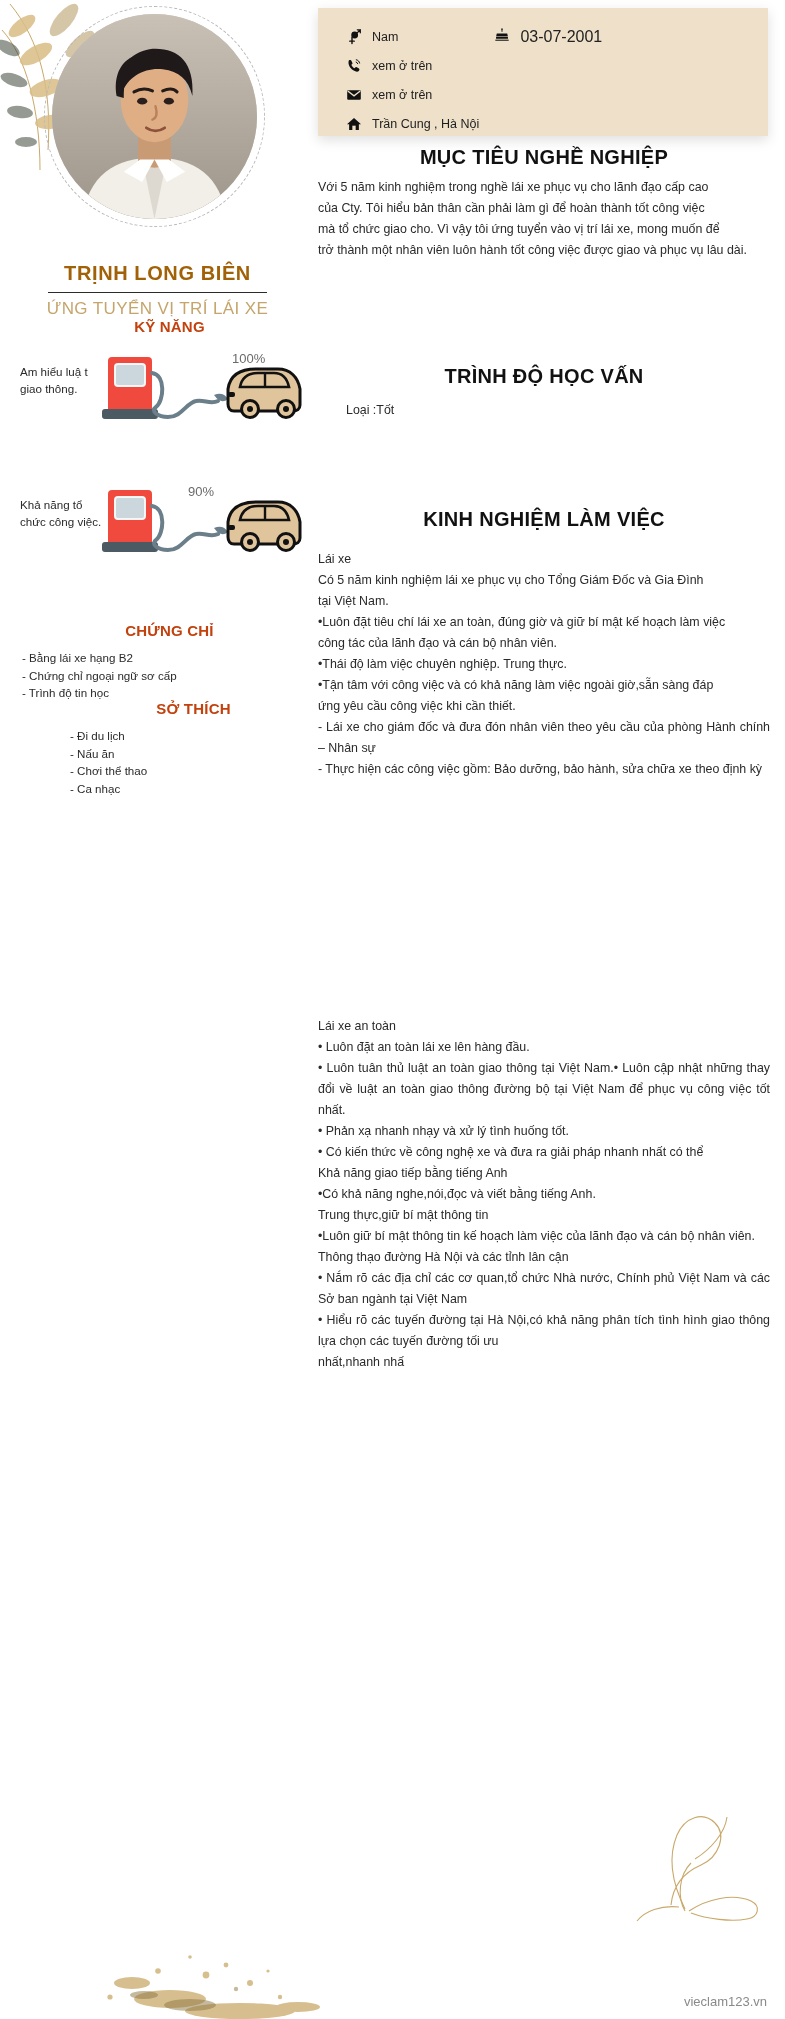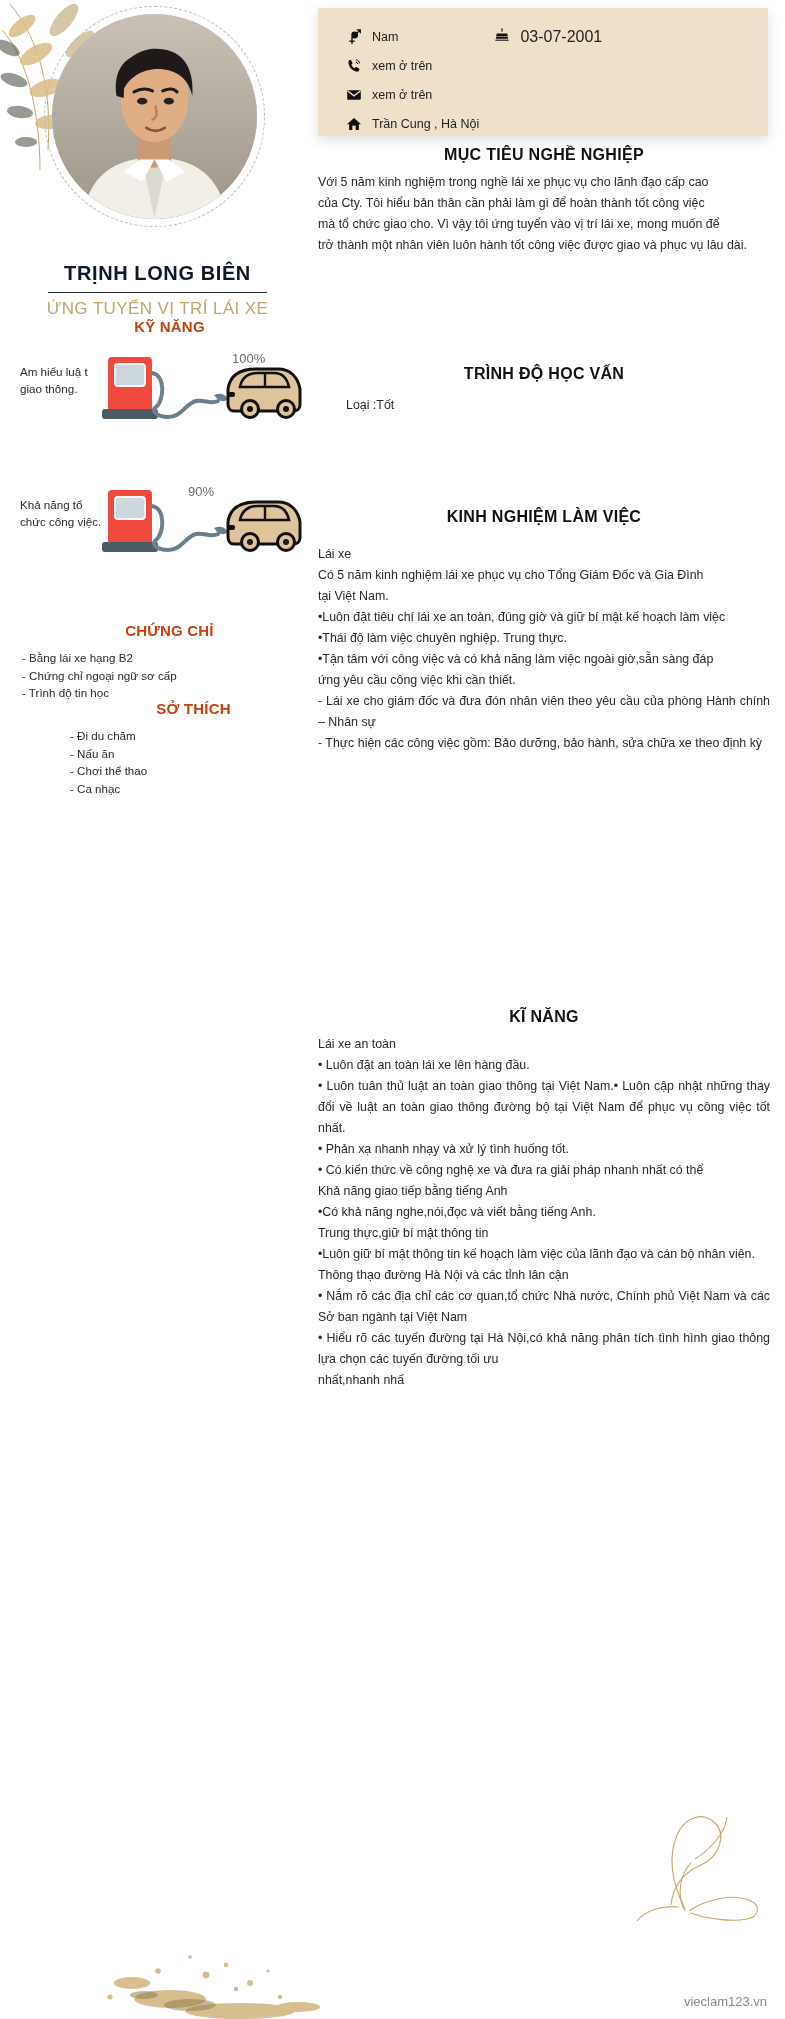--- a/index.html
+++ b/index.html
@@ -18,42 +18,42 @@
   .butterfly-deco { position:absolute; right:20px; bottom:90px; width:150px; height:140px; pointer-events:none; }
 
   
   .photo-wrap { position:absolute; left:52px; top:14px; width:205px; height:205px; }
   .photo-ring { position:absolute; inset:-8px; border:1.5px dashed #b9b9b9; border-radius:50%; }
   .photo { position:absolute; inset:0; border-radius:50%; overflow:hidden; background:#cfc6bb; }
   .photo svg { display:block; width:100%; height:100%; }
 
   
   .name-block { position:absolute; left:20px; top:262px; width:275px; text-align:center; }
-  .cv-name { font-size:20px; font-weight:bold; letter-spacing:.6px; color:#0f172a; }
+  .cv-name { font-size:20px; font-weight:bold; letter-spacing:.6px; color:#a16207; }
   .name-rule { height:1px; background:#2b2b2b; margin:7px 28px 6px 28px; }
   .cv-role { font-size:17px; color:#c5a56c; letter-spacing:.4px; }
 
   
   .contact-card {
     position:absolute; left:318px; top:8px; width:450px; height:128px;
     background:#eee0c9; border-radius:0;
     box-shadow:0 4px 12px rgba(0,0,0,.13);
     padding:14px 0 0 0;
   }
   .contact-row { display:flex; align-items:center; height:29px; padding-left:28px; }
   .contact-row .ci { width:26px; display:flex; align-items:center; justify-content:flex-start; color:#111; }
   .contact-row .ctext { font-size:12.5px; color:#1d1d1d; }
   .contact-grid { display:flex; }
   .contact-grid .col2 { margin-left:96px; display:flex; align-items:center; }
   .contact-grid .col2 .ci { width:26px; }
 
   
   .right-col { position:absolute; left:318px; top:0; width:452px; }
   .sec-head {
-    text-align:center; font-size:16px; font-weight:bold; letter-spacing:.3px;
+    text-align:center; font-size:20px; font-weight:bold; letter-spacing:.3px;
     color:#111; margin:0 0 8px 0;
   }
   .body-text { font-size:12.4px; line-height:21px; color:#2a2a2a; text-align:justify; }
   .body-text.left { text-align:left; }
 
   
   .left-col { position:absolute; left:0; top:0; width:305px; }
   .lsec-head { text-align:center; font-size:15px; font-weight:bold; color:#c2410c; letter-spacing:.2px; }
   .lsec-head.indent { padding-left:34px; }
   .llist { font-size:11.6px; line-height:17.5px; color:#2a2a2a; padding-left:22px; }
@@ -207,29 +207,29 @@
     <div class="sec-head">TRÌNH ĐỘ HỌC VẤN</div>
     <div class="body-text left" style="padding-left:28px;margin-top:12px;">Loại :Tốt</div>
   </div>
 
   <div class="right-col" style="top:508px;">
     <div class="sec-head">KINH NGHIỆM LÀM VIỆC</div>
     <div class="body-text" style="margin-top:18px;">Lái xe</div>
     <div class="body-text">Có 5 năm kinh nghiệm lái xe phục vụ cho Tổng Giám Đốc và Gia Đình</div>
     <div class="body-text left">tại Việt Nam.</div>
     <div class="body-text">•Luôn đặt tiêu chí lái xe an toàn, đúng giờ và giữ bí mật kế hoạch làm việc</div>
+    <div class="body-text left">công tác của lãnh đạo và cán bộ nhân viên.</div>
     <div class="body-text left">•Thái độ làm việc chuyên nghiệp. Trung thực.</div>
     <div class="body-text">•Tận tâm với công việc và có khả năng làm việc ngoài giờ,sẵn sàng đáp</div>
     <div class="body-text left">ứng yêu cầu công việc khi cần thiết.</div>
     <div class="body-text">- Lái xe cho giám đốc và đưa đón nhân viên theo yêu cầu của phòng Hành chính – Nhân sự</div>
     <div class="body-text">- Thực hiện các công việc gồm: Bảo dưỡng, bảo hành, sửa chữa xe theo định kỳ</div>
   </div>
 
   <div class="right-col" style="top:1008px;">
-    <div class="sec-head">KĨ NĂNG</div>
     <div class="body-text left" style="margin-top:8px;">Lái xe an toàn</div>
     <div class="body-text left">• Luôn đặt an toàn lái xe lên hàng đầu.</div>
     <div class="body-text">• Luôn tuân thủ luật an toàn giao thông tại Việt Nam.• Luôn cập nhật những thay đổi về luật an toàn giao thông đường bộ tại Việt Nam để phục vụ công việc tốt nhất.</div>
     <div class="body-text left">• Phản xạ nhanh nhạy và xử lý tình huống tốt.</div>
     <div class="body-text left">• Có kiến thức về công nghệ xe và đưa ra giải pháp nhanh nhất có thể</div>
     <div class="body-text left">Khả năng giao tiếp bằng tiếng Anh</div>
     <div class="body-text left">•Có khả năng nghe,nói,đọc và viết bằng tiếng Anh.</div>
     <div class="body-text left">Trung thực,giữ bí mật thông tin</div>
     <div class="body-text left">•Luôn giữ bí mật thông tin kế hoạch làm việc của lãnh đạo và cán bộ nhân viên.</div>
     <div class="body-text left">Thông thạo đường Hà Nội và các tỉnh lân cận</div>
@@ -293,21 +293,21 @@
 
   <div class="left-col" style="top:622px;">
     <div class="lsec-head indent">CHỨNG CHỈ</div>
     <div class="llist" style="margin-top:10px;">- Bằng lái xe hạng B2</div>
     <div class="llist">- Chứng chỉ ngoại ngữ sơ cấp</div>
     <div class="llist">- Trình độ tin học</div>
   </div>
 
   <div class="left-col" style="top:700px;padding-left:48px;">
     <div class="lsec-head indent">SỞ THÍCH</div>
-    <div class="llist" style="margin-top:10px;">- Đi du chăm</div>
+    <div class="llist" style="margin-top:10px;">- Đi du lịch</div>
     <div class="llist">- Nấu ăn</div>
     <div class="llist">- Chơi thể thao</div>
     <div class="llist">- Ca nhạc</div>
   </div>
 
   <svg class="butterfly-deco" viewBox="0 0 150 140">
     <g stroke="#c9a96a" stroke-width="1.1" fill="none">
       <path d="M70 120 C 58 96, 52 70, 62 46 C 70 28, 88 22, 100 34 C 112 46, 104 68, 86 76 C 70 83, 58 96, 56 116"></path>
       <path d="M74 122 C 92 110, 118 104, 136 112 C 146 117, 144 128, 132 130 C 116 133, 92 130, 76 124"></path>
       <path d="M70 122 C 62 108, 64 86, 76 74"></path>

